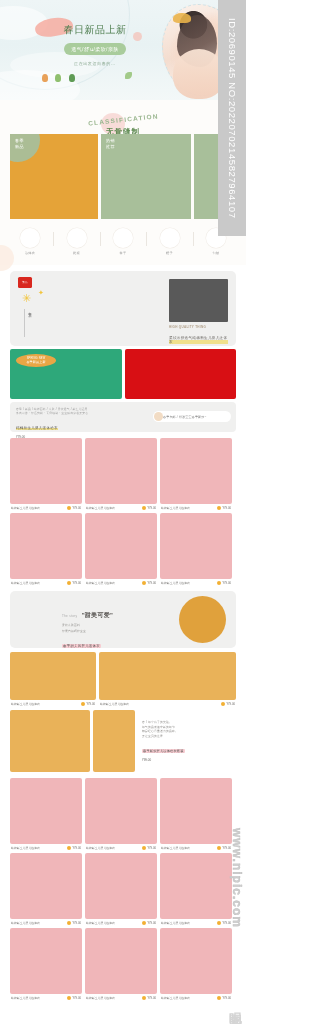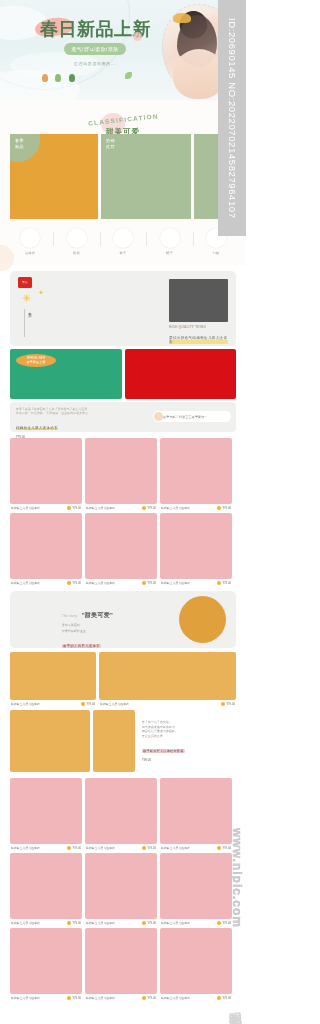--- a/index.html
+++ b/index.html
@@ -28,21 +28,21 @@
     position:absolute; left:-40px; top:-60px; width:170px; height:150px;
     border-radius:50%; border:1px solid #d7e7ea; opacity:.7;
   }
   .hero-title-wrap { position:absolute; left:40px; top:22px; width:110px; text-align:center; }
   .hero-brush {
     position:absolute; left:-5px; top:-4px; width:38px; height:18px;
     background:#f6aca0; border-radius:50% 60% 40% 50%;
     transform:rotate(-10deg); opacity:.85;
   }
   .hero-title {
-    position:relative; font-size:18px; font-weight:bold; color:#4d7d4e;
+    position:relative; font-size:10px; font-weight:normal; color:#4d7d4e;
     letter-spacing:.5px; line-height:15px; white-space:nowrap;
   }
   .hero-sub {
     margin-top:5px; display:inline-block;
     background:#a9cc9c; color:#ffffff; font-size:5px; letter-spacing:.4px;
     border-radius:7px; padding:2px 7px; white-space:nowrap;
   }
   .hero-desc {
     margin-top:6px; font-size:4px; color:#8aa890; letter-spacing:.6px;
     white-space:nowrap;
@@ -305,21 +305,21 @@
       <div class="hero-photo-hair"></div>
       <div class="hero-photo-body"></div>
       <div class="hero-photo-cap"></div>
     </div>
   </div>
 
   <div class="classify">
     <div class="classify-head">
       <div class="classify-blob"></div>
       <div class="classify-en">CLASSIFICATION</div>
-      <div class="classify-cn">甜美可爱</div>
+      <div class="classify-cn">无骨缝制</div>
     </div>
 
     <div class="classify-grid">
       <div class="cat cat-a">
         <div class="cat-circ"></div>
         <div class="cat-lbl">
           <div>春季</div>
           <div>新品</div>
         </div>
       </div>

